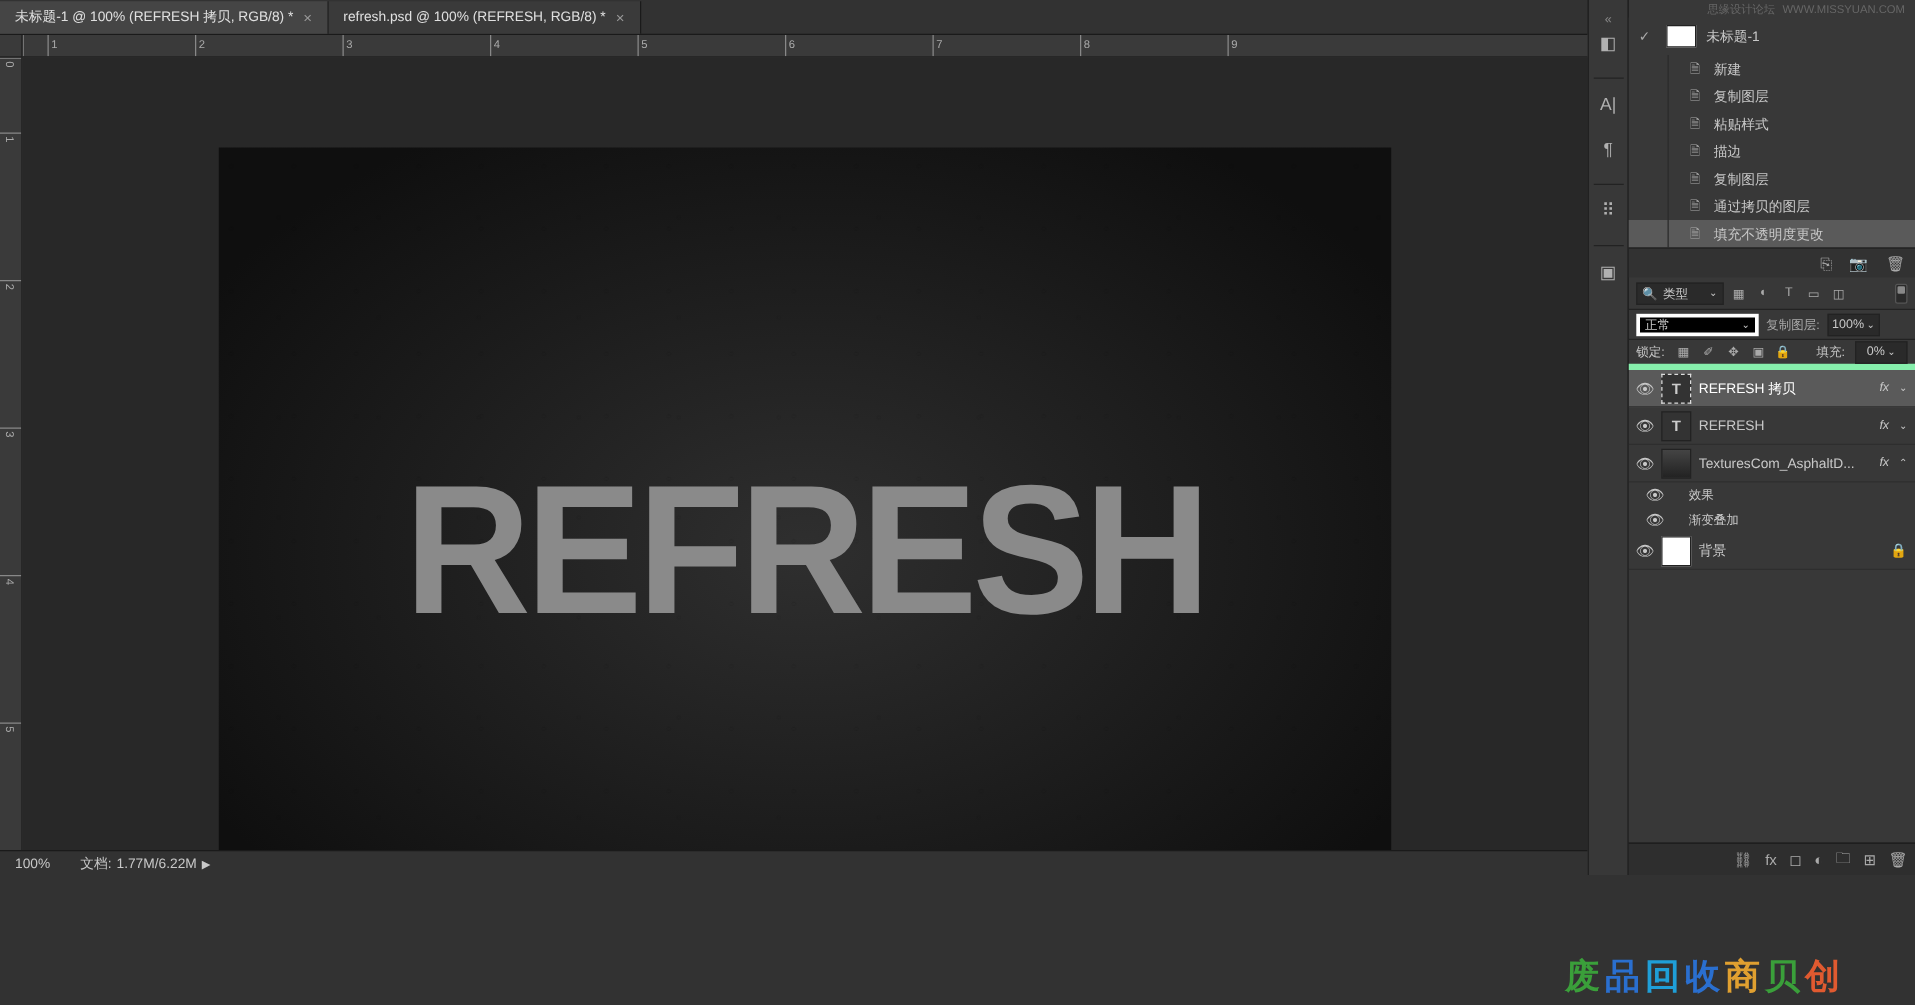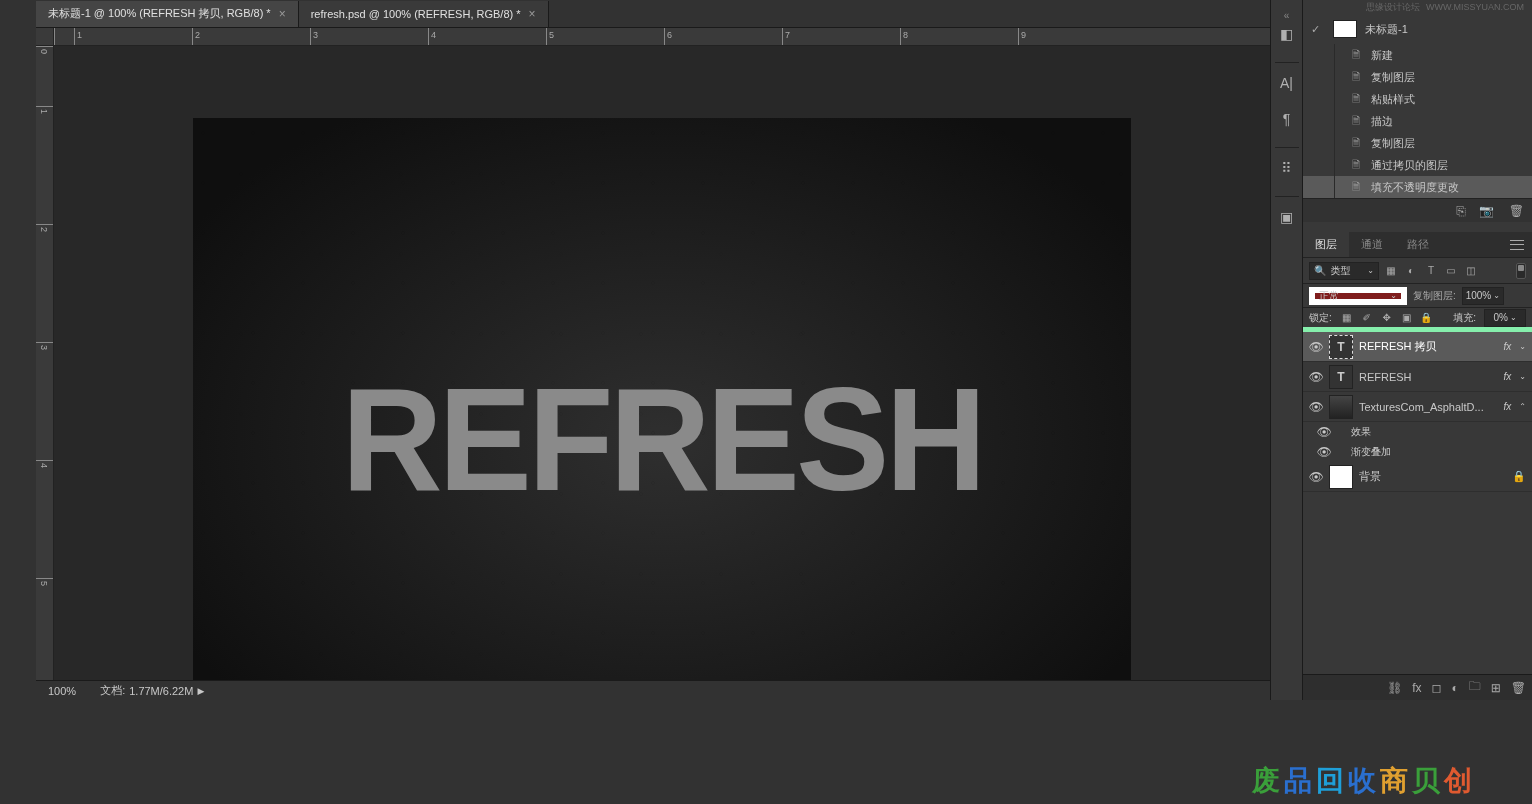--- a/index.html
+++ b/index.html
@@ -1,18 +1,18 @@
 <!DOCTYPE html>
 <html><head>
 <meta charset="utf-8">
 <style>
 * { margin: 0; padding: 0; box-sizing: border-box; font-family: "Microsoft YaHei", sans-serif; }
 body { background: #323232; color: #c8c8c8; font-size: 11px; overflow: hidden; width: 1532px; height: 804px; }
 
-.app { display: flex; height: 700px; padding-left: 36px; }
+.app { display: flex; height: 700px; }
 .main-area { flex: 1; display: flex; flex-direction: column; }
 
 
 .tabs { height: 28px; background: #323232; display: flex; align-items: center; border-bottom: 1px solid #1a1a1a; }
 .tab { height: 26px; padding: 0 12px; display: flex; align-items: center; gap: 8px; background: #3a3a3a; color: #e0e0e0; border-right: 1px solid #1a1a1a; cursor: pointer; font-size: 11px; }
 .tab.active { background: #454545; }
 .tab-close { font-size: 12px; color: #999; }
 
 
 .workspace { flex: 1; display: flex; background: #282828; position: relative; }
@@ -69,21 +69,21 @@
 .layers-tab.active { background:#383838; color:#e0e0e0; }
 .layers-tabs .panel-menu { margin-left:auto; margin-right:8px; }
 
 .layer-filter-row { height: 26px; display: flex; align-items: center; padding: 0 6px; gap: 4px; border-bottom:1px solid #222;}
 .filter-dropdown { width: 70px; height: 18px; background: #2a2a2a; border: 1px solid #222; display:flex; align-items:center; padding:0 4px; gap:4px; font-size:10px;}
 .filter-icon { width:16px; height:16px; display:flex; align-items:center; justify-content:center; color:#aaa; font-size:10px; cursor:pointer;}
 .filter-switch { width:10px; height:16px; margin-left:auto; background:#2a2a2a; border:1px solid #555; border-radius:2px; position:relative; cursor:pointer;}
 .filter-switch::after{ content:""; position:absolute; top:1px; left:1px; right:1px; height:6px; background:#888; border-radius:1px;}
 
 .blend-row { height: 24px; display: flex; align-items: center; padding: 0 6px; gap: 6px; font-size:10px; border-bottom:1px solid #222;}
-.blend-dropdown { width: 98px; height: 18px; background: #7f1d1d; border: 6px solid #ffffff; display:flex; align-items:center; justify-content:space-between; padding:0 4px;text-align:right;}
+.blend-dropdown { width: 98px; height: 18px; background: #000000; border: 3px solid #ffffff; display:flex; align-items:center; justify-content:space-between; padding:0 4px;text-align:right;}
 .opacity-label { color:#aaa; }
 .opacity-val { width:42px; height:18px; background:#2a2a2a; border:1px solid #222; display:flex; align-items:center; justify-content:center; }
 
 .lock-row { height: 24px; display: flex; align-items: center; padding: 0 6px; gap: 8px; font-size:10px; border-bottom:5px solid #86efac;}
 .lock-icons { display:flex; gap:6px; }
 .lock-icon { width:14px; height:14px; color:#aaa; font-size:10px; display:flex; align-items:center; justify-content:center; cursor:pointer;}
 
 .layers-list { flex:1; background:#383838; overflow:auto; }
 .layer-row { min-height: 30px; display: flex; align-items: center; padding: 0 6px; gap: 6px; border-bottom:1px solid #2e2e2e; cursor:pointer;}
 .layer-row.selected { background:#5a5a5a; color:#fff; }
@@ -222,30 +222,20 @@
           <span class="history-icon">🗎</span>
           <span>填充不透明度更改</span>
         </div>
     </div>
     <div class="panel-footer">
       <span class="footer-icon">⎘</span>
       <span class="footer-icon">📷</span>
       <span class="footer-icon">🗑</span>
     </div>
 
-    <div class="layers-tabs">
-      <div class="layers-tab active">图层</div>
-      <div class="layers-tab">通道</div>
-      <div class="layers-tab">路径</div>
-      <div class="panel-menu">
-          <span></span>
-          <span></span>
-          <span></span>
-        </div>
-    </div>
 
     <div class="layer-filter-row">
       <div class="filter-dropdown">
         <span>🔍</span>
         <span>类型</span>
         <span style="margin-left:auto;font-size:8px">⌄</span>
       </div>
       <span class="filter-icon">▦</span>
       <span class="filter-icon">◐</span>
       <span class="filter-icon">T</span>

